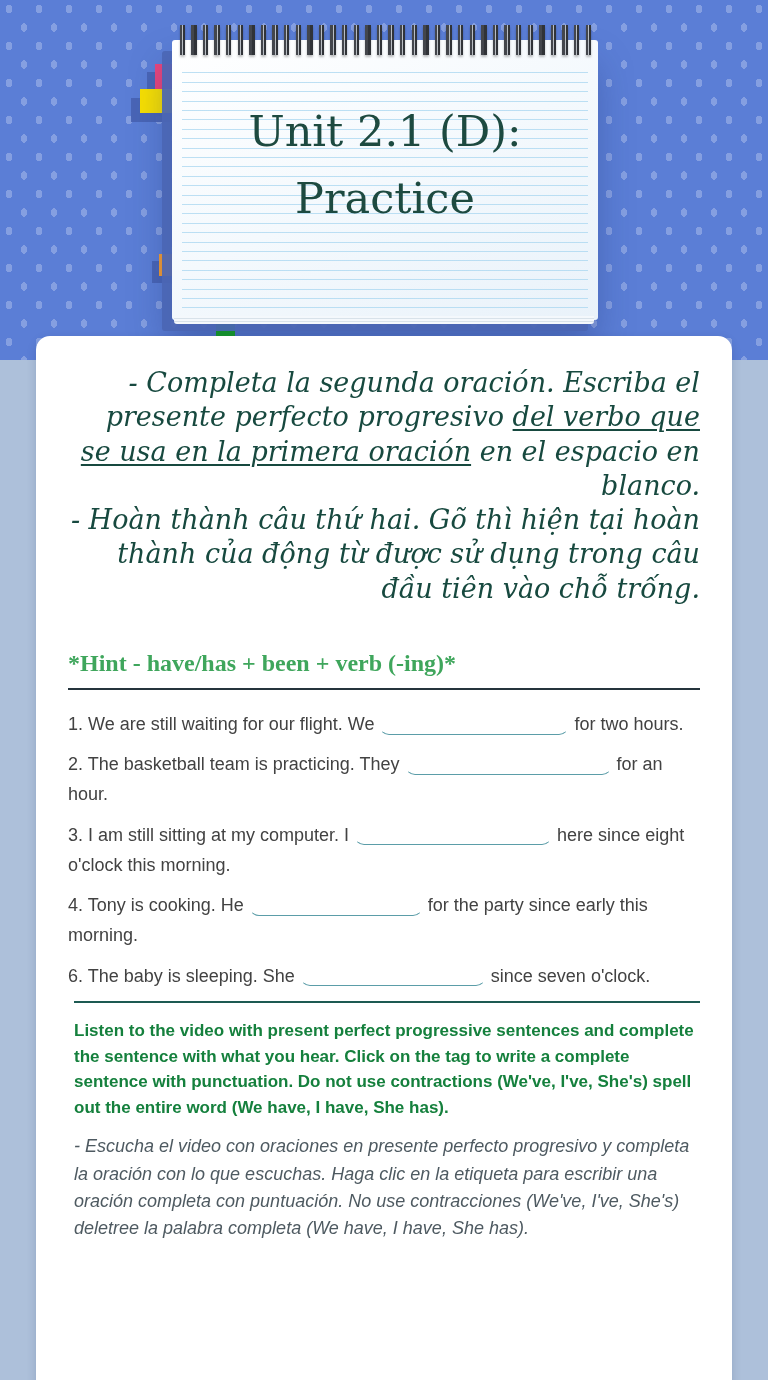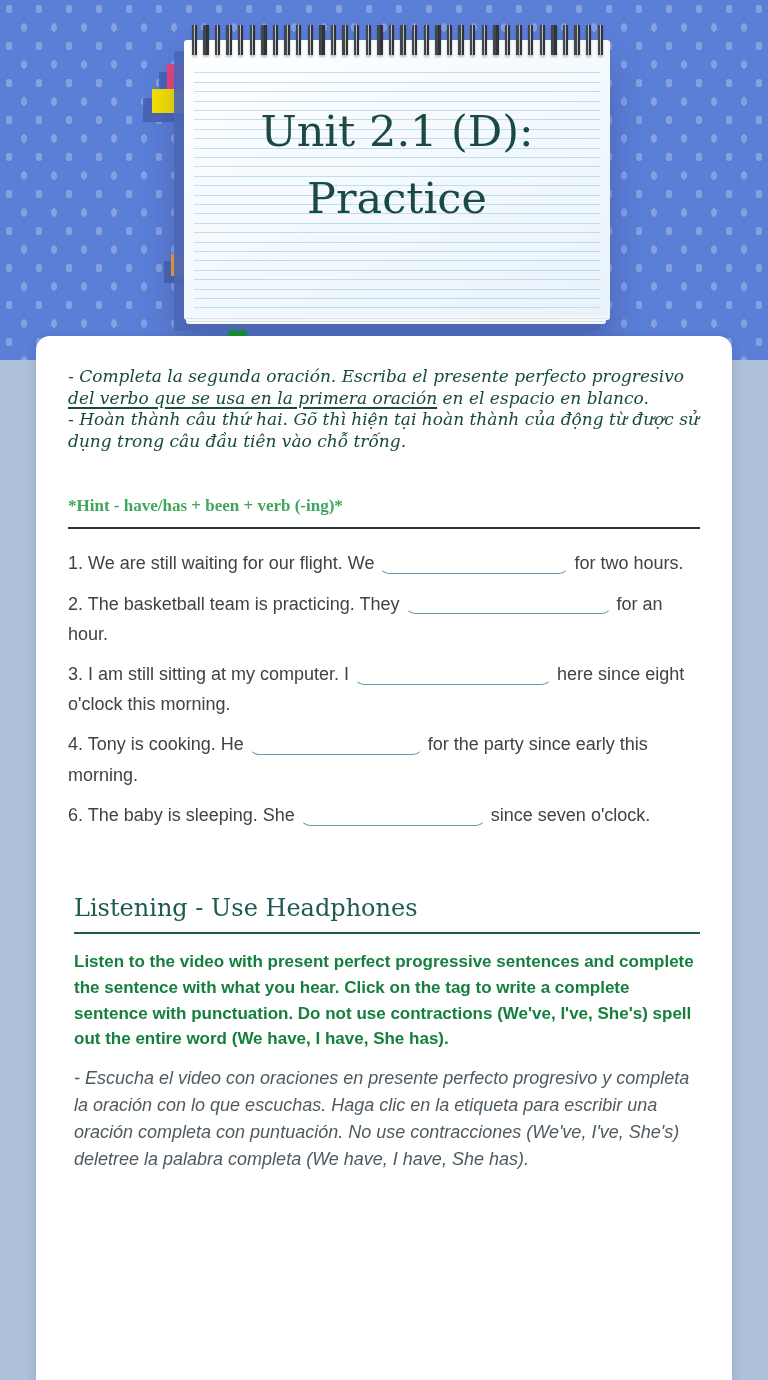--- a/index.html
+++ b/index.html
@@ -11,21 +11,21 @@
   
   .bg-top{
     position:absolute;left:0;top:0;width:768px;height:360px;
     background-color:#5b7ed6;
     background-image:
       radial-gradient(3.2px 4.4px at 9px 9px, rgba(255,255,255,.26) 98%, transparent 100%),
       radial-gradient(3.2px 4.4px at 24px 27.5px, rgba(255,255,255,.26) 98%, transparent 100%);
     background-size:30px 37px;
   }
   
-  .notebook{position:absolute;left:184px;top:40px;width:426px;height:280px;z-index:2;}
+  .notebook{position:absolute;left:172px;top:40px;width:426px;height:280px;z-index:2;}
   .tab{position:absolute;}
   .tab-pink{left:-17px;top:24px;width:24px;height:27px;background:#e8457c;box-shadow:-8px 8px 0 rgba(73,100,180,.95);}
   .tab-yellow{left:-32px;top:49px;width:40px;height:24px;background:#f8e000;box-shadow:-9px 9px 0 rgba(73,100,180,.95);}
   .tab-orange{left:-13px;top:214px;width:19px;height:22px;background:#f99d2e;box-shadow:-7px 7px 0 rgba(73,100,180,.95);}
   .tab-green{left:44px;top:278px;width:19px;height:18px;background:#12b312;}
   .paper{
     position:absolute;inset:0;border-radius:3px;
     background:linear-gradient(155deg,#ffffff 0%,#f4f9fd 50%,#e9f2fa 100%);
     box-shadow:-10px 11px 0 rgba(75,102,180,.92), -4px 26px 38px rgba(32,52,115,.38);
   }
@@ -58,25 +58,25 @@
   }
   .instruction{
     font-family:"Liberation Serif", serif;font-weight:bold;
     font-size:21px;line-height:1.26;color:#17493f;margin:0 0 13px 0;
   }
   .instruction .u, .bi-text .u{
     text-decoration:underline;text-decoration-thickness:1.5px;text-underline-offset:3px;
   }
   .bi-text{
     font-family:"DejaVu Serif", serif;font-style:italic;
-    font-size:17px;line-height:1.27;color:#17493f;margin:0;
+    font-size:27px;line-height:1.27;color:#17493f;margin:0;text-align:right;
   }
   .hint{
     font-family:"Liberation Serif", serif;font-weight:bold;
-    font-size:17px;color:#3fa65c;margin:44px 0 0 0;
+    font-size:24px;color:#3fa65c;margin:44px 0 0 0;
   }
   hr{border:none;margin:0;}
   .rule-dark{border-top:2px solid #25343c;margin:11px 0 19px 0;}
   .question{font-size:18px;line-height:1.68;color:#424242;margin:0 3px 10px 0;}
   .blank{
     display:inline-block;vertical-align:baseline;height:21px;margin:0 5px -2px 5px;
     background:transparent;outline:none;
     border:1.5px solid transparent;border-bottom-color:#5b9da8;
     border-radius:0 0 10px 10px;
     font:inherit;color:inherit;padding:0 4px;box-sizing:border-box;
@@ -123,19 +123,18 @@
 
   <div>
     <p class="question"><span>1. We are still waiting for our flight. We</span><input class="blank" style="width: 190px;"><span>for two hours.</span></p>
     <p class="question"><span>2. The basketball team is practicing. They</span><input class="blank" style="width: 207px;"><span>for an hour.</span></p>
     <p class="question"><span>3. I am still sitting at my computer. I</span><input class="blank" style="width: 198px;"><span>here since eight o'clock this morning.</span></p>
     <p class="question"><span>4. Tony is cooking. He</span><input class="blank" style="width: 174px;"><span>for the party since early this morning.</span></p>
     <p class="question"><span>6. The baby is sleeping. She</span><input class="blank" style="width: 186px;"><span>since seven o'clock.</span></p>
   </div>
 
   <div class="listening-section">
-    <h2 class="listening-heading">Listening - Use Headphones</h2>
     <hr class="rule-teal">
     <p class="listen-en">Listen to the video with present perfect progressive sentences and complete the sentence with what you hear. Click on the tag to write a complete sentence with punctuation. Do not use contractions (We've, I've, She's) spell out the entire word (We have, I have, She has).</p>
     <p class="listen-es">- Escucha el video con oraciones en presente perfecto progresivo y completa la oración con lo que escuchas. Haga clic en la etiqueta para escribir una oración completa con puntuación. No use contracciones (We've, I've, She's) deletree la palabra completa (We have, I have, She has).</p>
   </div>
 
 </div>
 
 </body></html>

